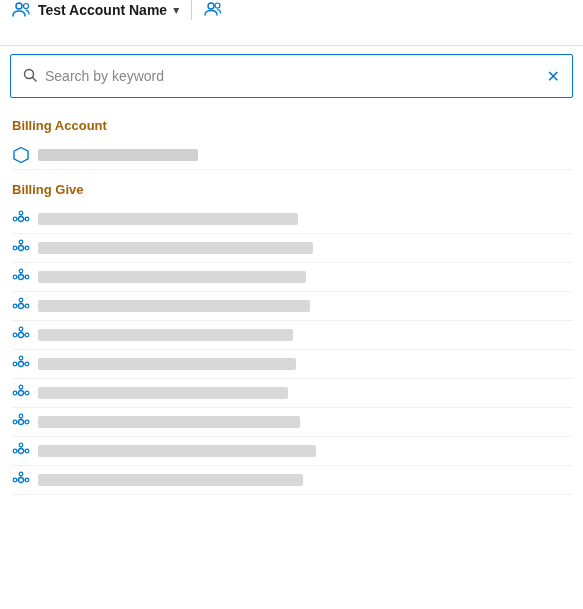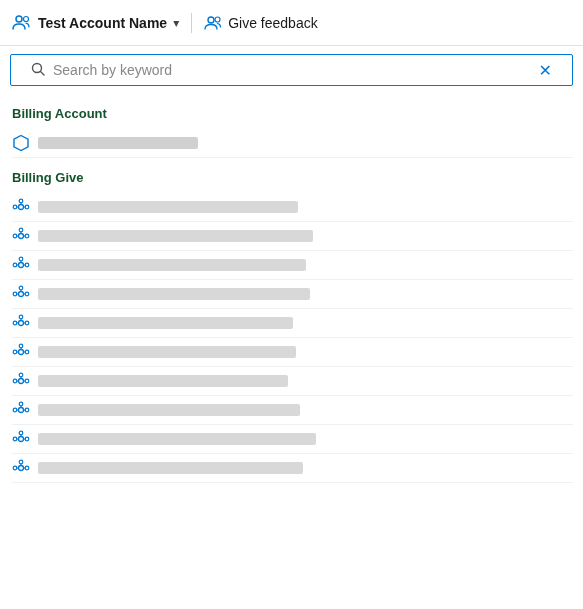--- a/index.html
+++ b/index.html
@@ -11,21 +11,21 @@
 
     body {
       width: 583px;
       height: 609px;
       background: #fff;
       overflow: hidden;
     }
 
     .header {
       display: flex;
-      align-items: center;
+      align-items: flex-start;
       padding: 0 12px;
       height: 46px;
       border-bottom: 1px solid #e0e0e0;
       gap: 8px;
     }
 
     .account-section {
       display: flex;
       align-items: center;
       gap: 6px;
@@ -70,22 +70,22 @@
       font-size: 14px;
       color: #1a1a1a;
     }
 
     .search-bar {
       display: flex;
       align-items: center;
       margin: 8px 10px;
       border: 1px solid #0078d4;
       border-radius: 2px;
-      height: 32px;
-      padding: 0 20px;
+      height: 44px;
+      padding: 0 12px;
     }
 
     .search-icon {
       color: #555;
       font-size: 14px;
       margin-right: 8px;
     }
 
     .search-input {
       flex: 1;
@@ -122,21 +122,21 @@
     }
 
     .content-area::-webkit-scrollbar-thumb {
       background: #999;
       border-radius: 2px;
     }
 
     .section-title {
       font-size: 13px;
       font-weight: 700;
-      color: #14532d;
+      color: #a16207;
       margin: 12px 0 8px 0;
     }
 
     .list-item {
       display: flex;
       align-items: center;
       gap: 8px;
       padding: 5px 0;
       border-bottom: 1px solid #f0f0f0;
       cursor: pointer;
@@ -182,21 +182,20 @@
     <span class="chevron-icon">▾</span>
   </div>
   <div class="divider-v"></div>
   <div class="feedback-section">
     <svg class="feedback-icon" width="18" height="18" viewBox="0 0 18 18" fill="none" xmlns="http://www.w3.org/2000/svg">
       <circle cx="7" cy="6" r="3" stroke="#0078d4" stroke-width="1.4"></circle>
       <path d="M1 15c0-3 2.5-4.5 6-4.5s6 1.5 6 4.5" stroke="#0078d4" stroke-width="1.4" stroke-linecap="round"></path>
       <circle cx="13.5" cy="5.5" r="2.5" stroke="#0078d4" stroke-width="1.2"></circle>
       <path d="M16.5 13c0-2-1.2-3.2-3-3.5" stroke="#0078d4" stroke-width="1.2" stroke-linecap="round"></path>
     </svg>
-    <span class="feedback-label">Give feedback</span>
   </div>
 </div>
 
 <div class="search-bar">
   <span class="search-icon">
     <svg width="14" height="14" viewBox="0 0 14 14" fill="none">
       <circle cx="6" cy="6" r="4.5" stroke="#555" stroke-width="1.4"></circle>
       <line x1="9.5" y1="9.5" x2="13" y2="13" stroke="#555" stroke-width="1.4" stroke-linecap="round"></line>
     </svg>
   </span>

